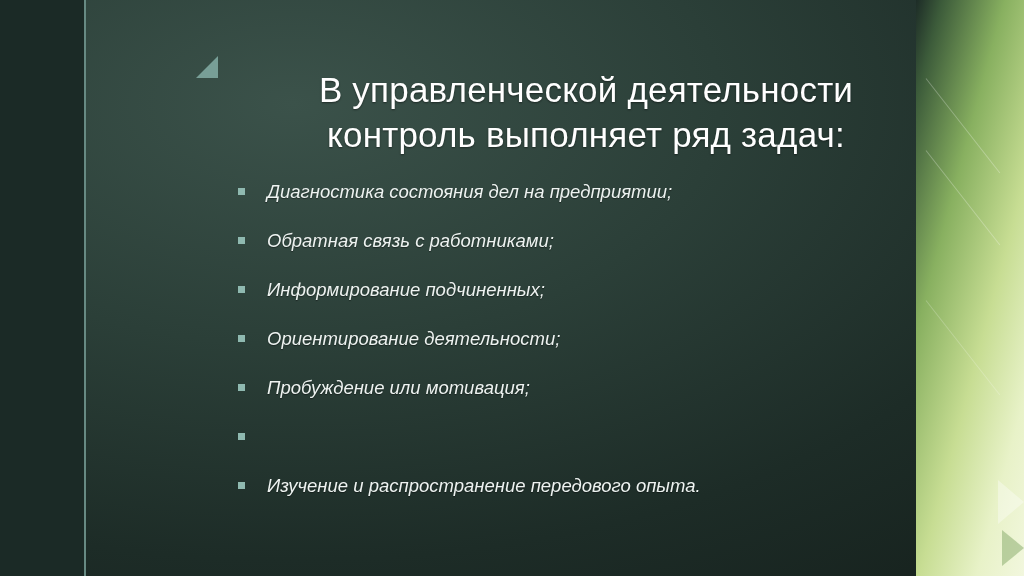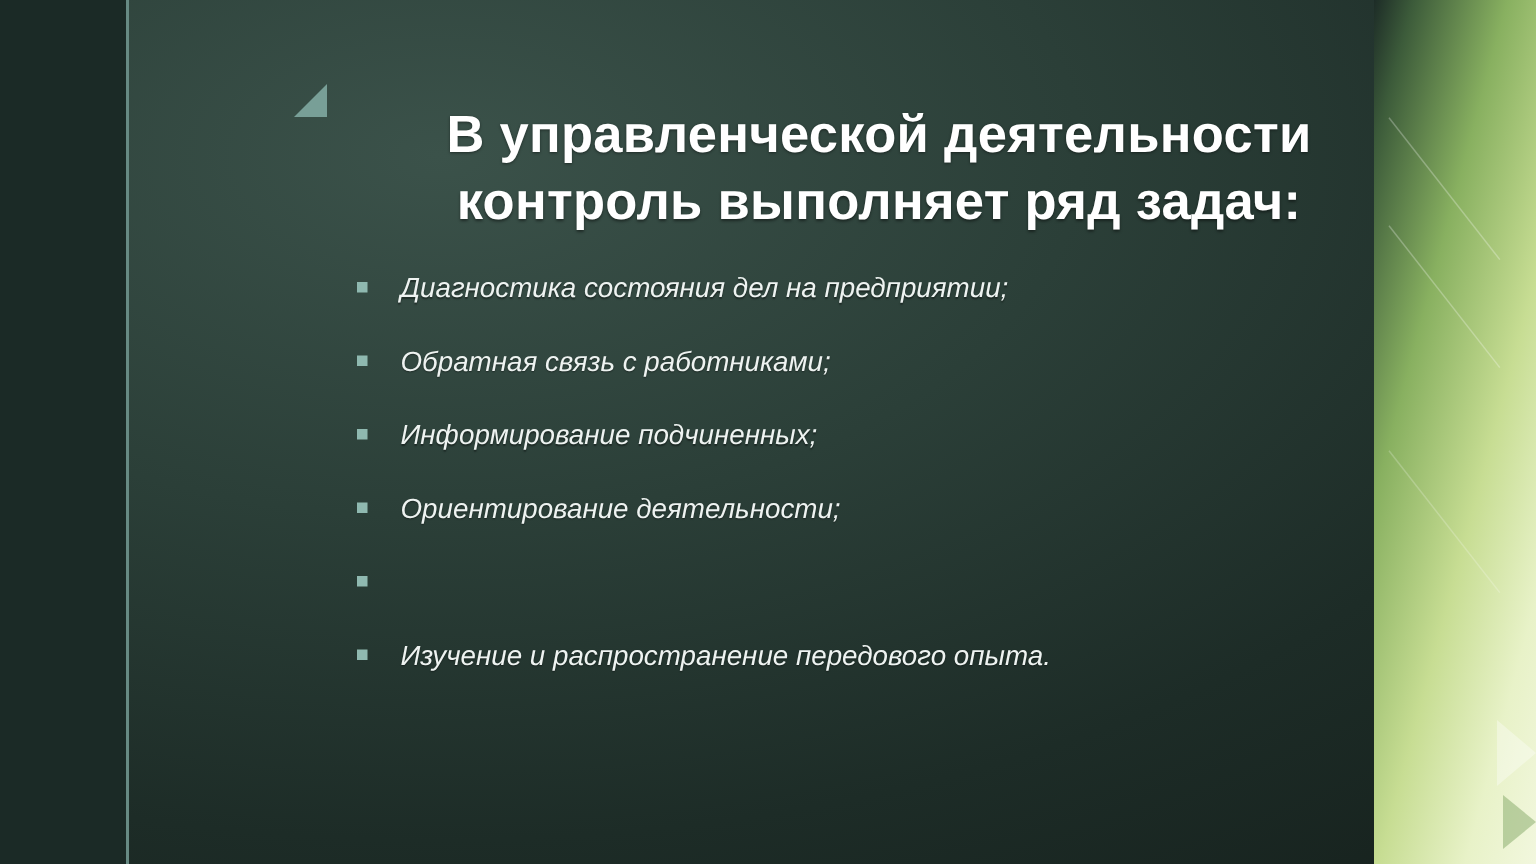--- a/index.html
+++ b/index.html
@@ -86,21 +86,21 @@
   
   .title {
     position: absolute;
     left: 236px;
     top: 68px;
     width: 700px;
     text-align: center;
     color: #ffffff;
     font-size: 35px;
     line-height: 1.28;
-    font-weight: 700;
+    font-weight: 400;
     letter-spacing: .2px;
     text-shadow: 0 1px 2px rgba(0,0,0,.45);
   }
   .title .l2 { display: block; }
 
   
   .bullets {
     position: absolute;
     left: 238px;
     top: 180px;
@@ -165,20 +165,24 @@
     <div class="bullet-row">
       <span class="bullet-mark"></span>
       <span class="bullet-text">Информирование подчиненных;</span>
     </div>
     <div class="bullet-row">
       <span class="bullet-mark"></span>
       <span class="bullet-text">Ориентирование деятельности;</span>
     </div>
     <div class="bullet-row">
       <span class="bullet-mark"></span>
+      <span class="bullet-text">Пробуждение или мотивация;</span>
+    </div>
+    <div class="bullet-row">
+      <span class="bullet-mark"></span>
     </div>
     <div class="bullet-row">
       <span class="bullet-mark"></span>
       <span class="bullet-text">Изучение и распространение передового опыта.</span>
     </div>
   </div>
 
 </div>
 
 </body></html>

